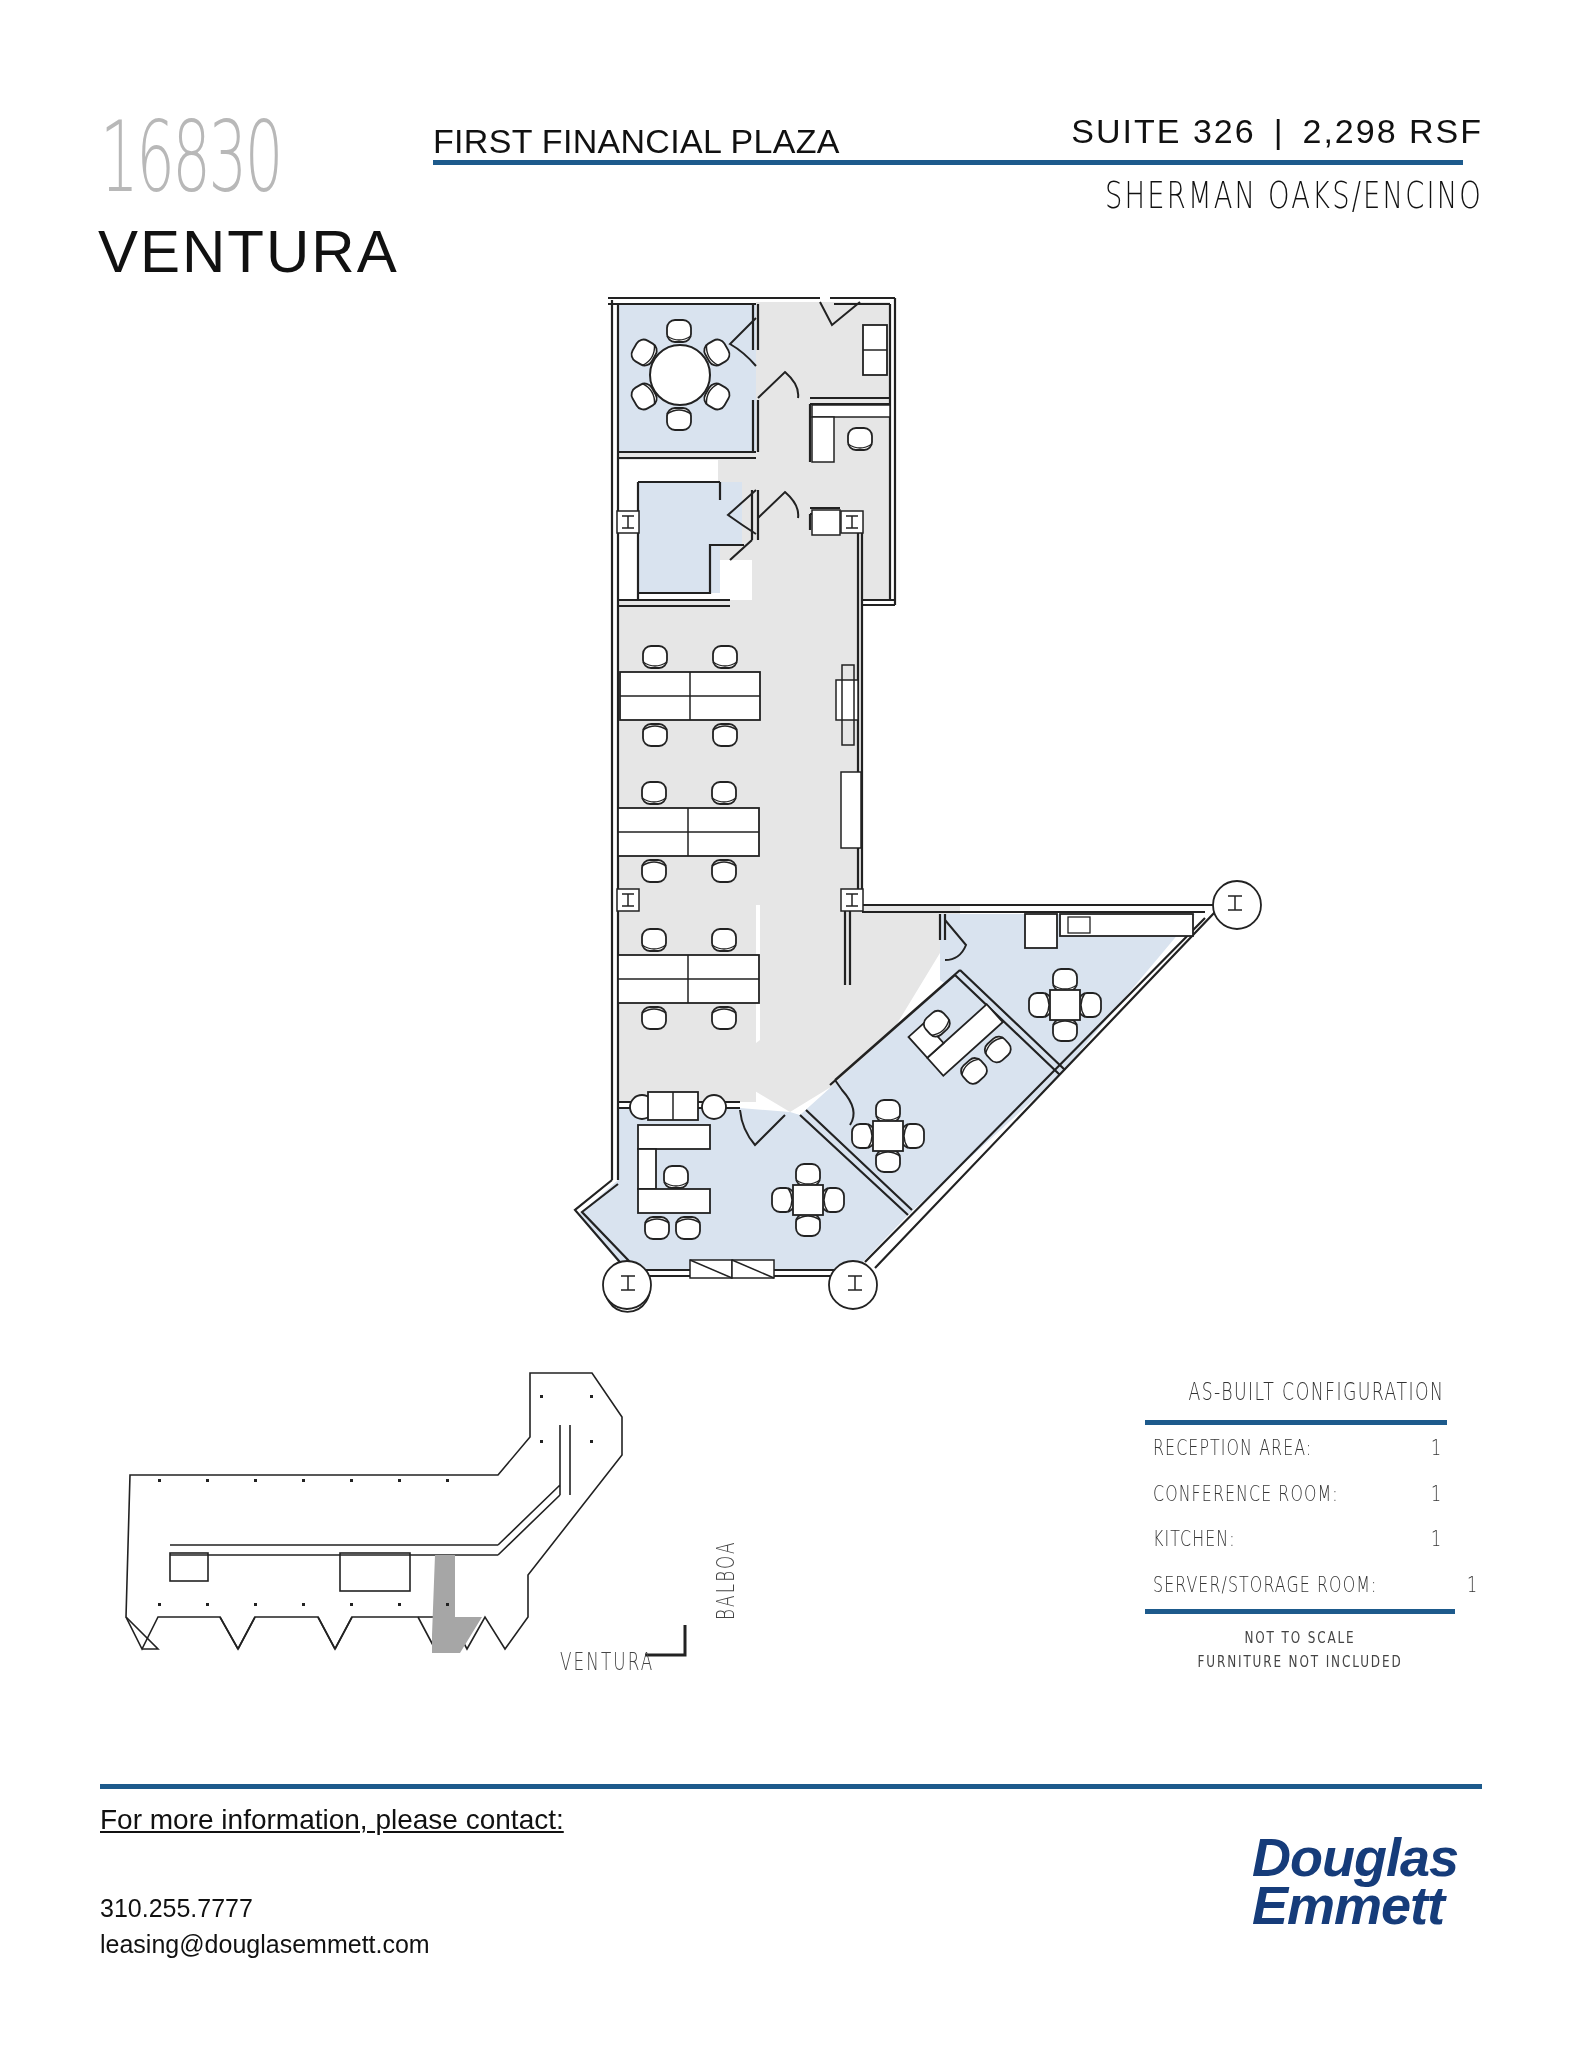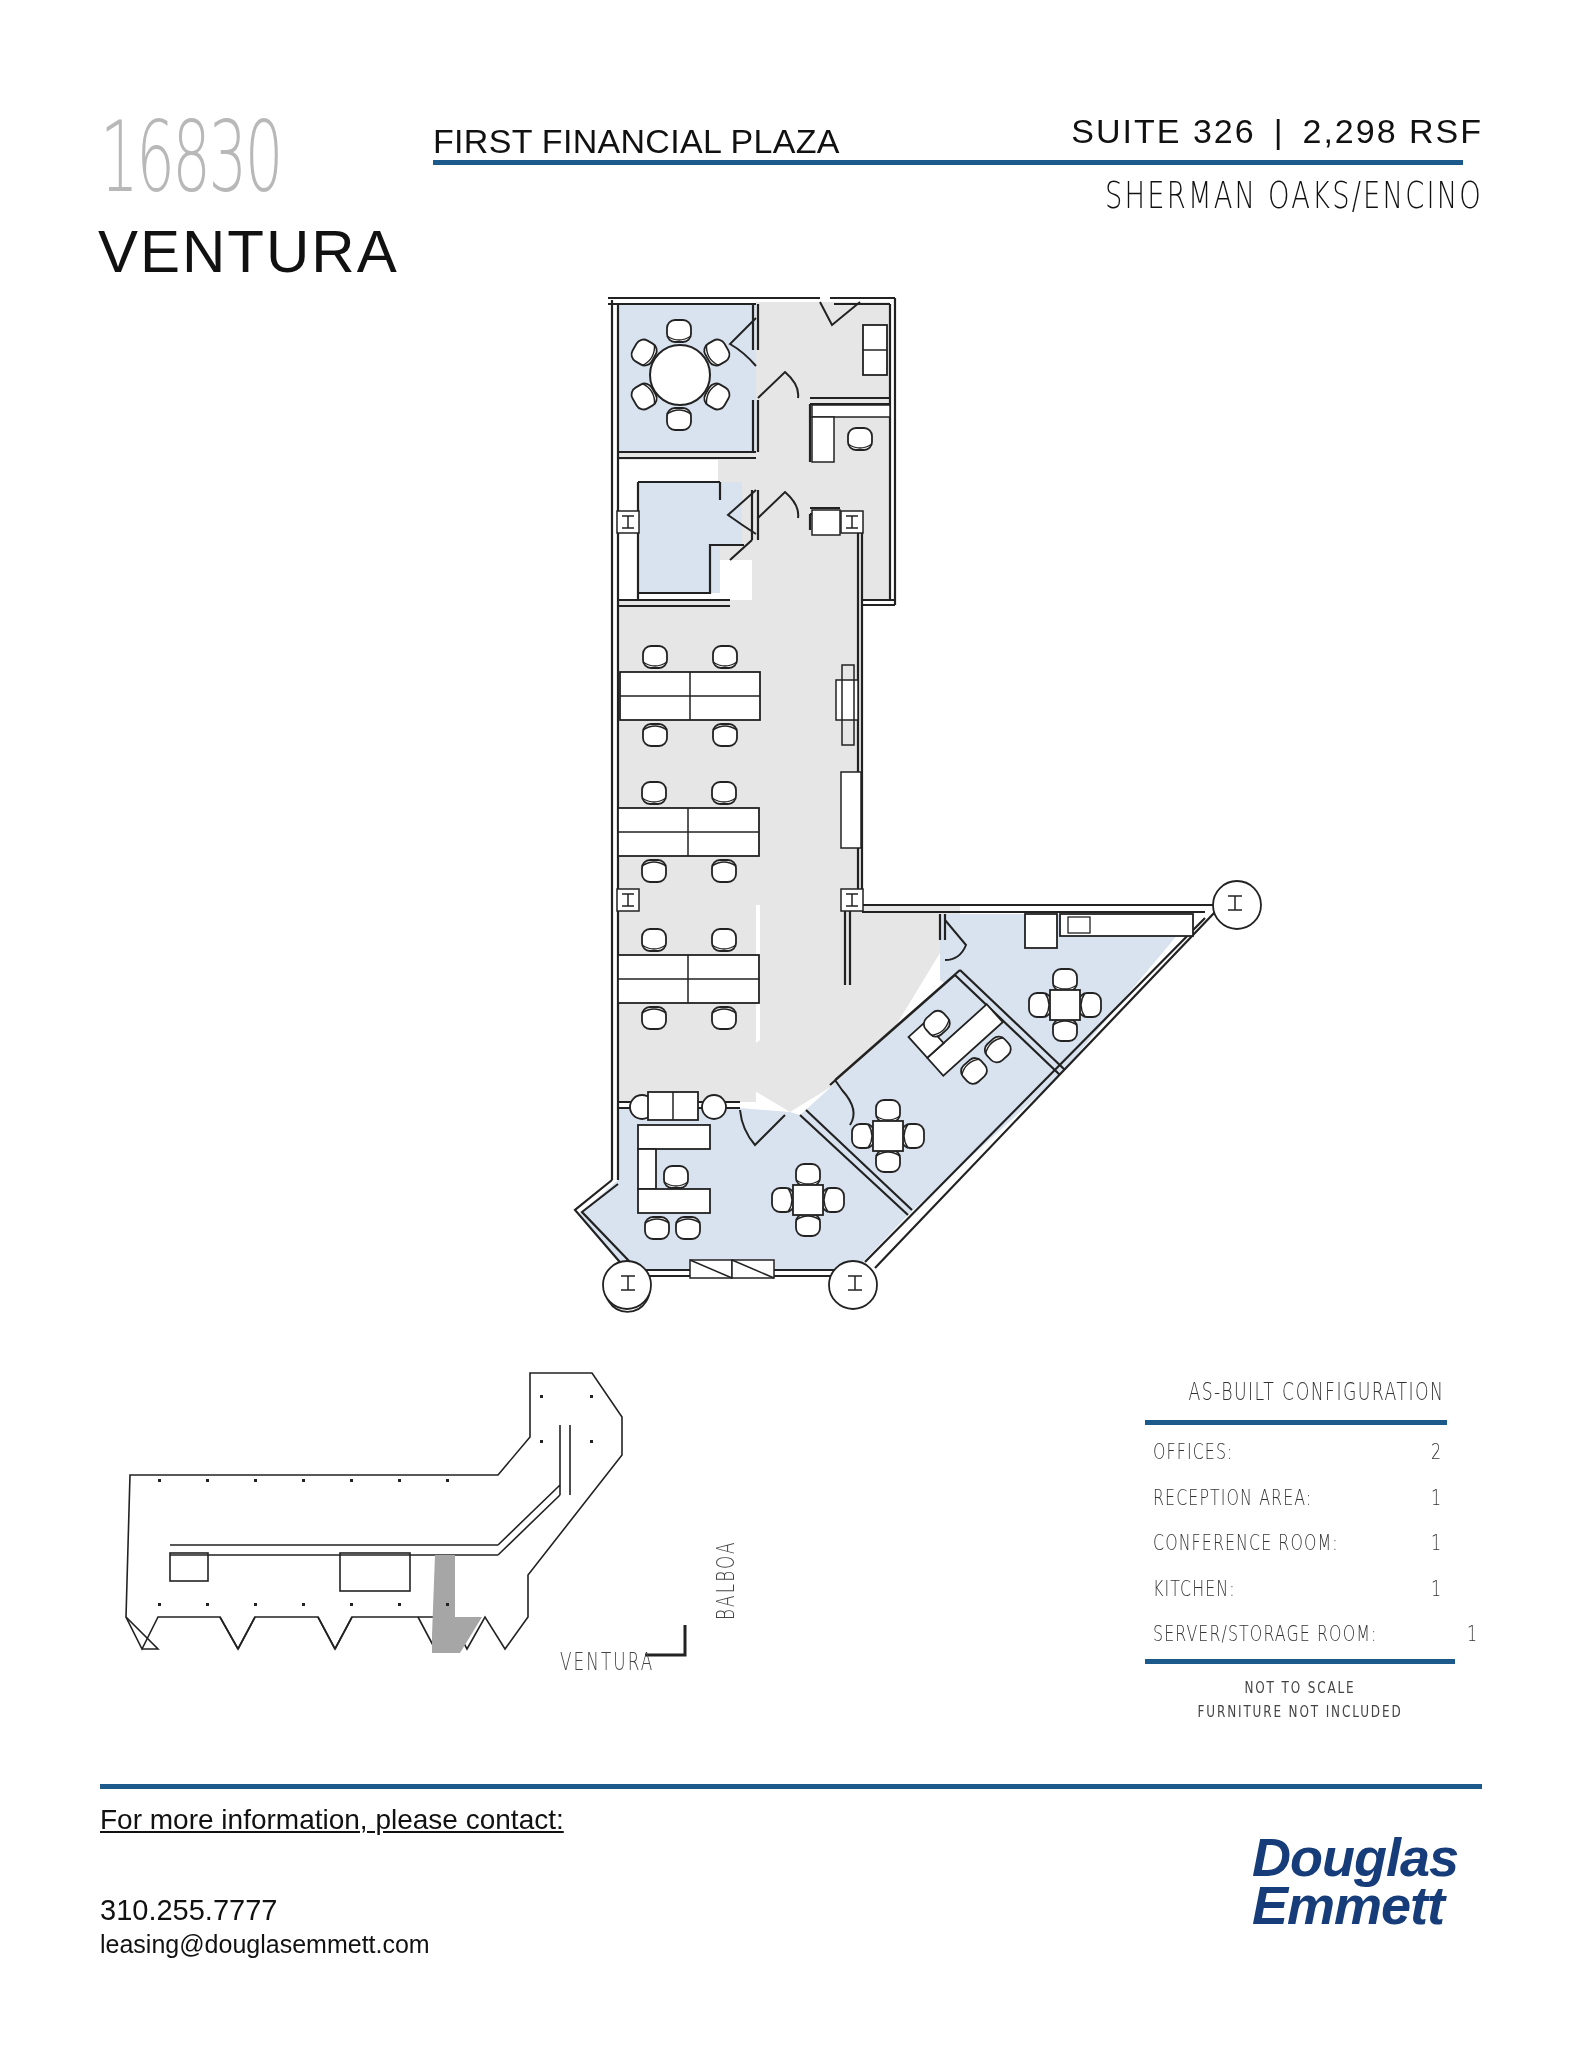--- a/index.html
+++ b/index.html
@@ -13,21 +13,21 @@
     .suite .sep { margin: 0 18px; font-weight: 300; }
     .sub { right: 100px; top: 176px; font-family: "DejaVu Sans", sans-serif; font-size: 38px; color: #111; line-height: 1; letter-spacing: 3px; transform: scaleX(0.72); transform-origin: right top; white-space: nowrap; font-weight: 200; }
     .cfg { left: 1145px; top: 1378px; width: 310px; }
     .cfg-title { text-align: center; font-family: "DejaVu Sans", sans-serif; font-size: 24px; letter-spacing: 2px; color: #333; transform: scaleX(0.72); transform-origin: center top; white-space: nowrap; font-weight: 200; }
     .cfg-rule { height: 5px; background: #1d5a8c; }
     .cfg-row { display: flex; justify-content: space-between; align-items: center; height: 45.5px; padding: 0 12px 0 8px; }
     .cfg-row .lbl { font-family: "DejaVu Sans", sans-serif; font-size: 22px; color: #333; letter-spacing: 1.5px; transform: scaleX(0.72); transform-origin: left center; white-space: nowrap; font-weight: 200; }
     .cfg-row .val { font-family: "DejaVu Sans", sans-serif; font-size: 22px; color: #333; transform: scaleX(0.72); font-weight: 200; }
     .note { text-align: center; font-family: "DejaVu Sans", sans-serif; font-size: 16px; color: #444; letter-spacing: 2.5px; transform: scaleX(0.75); transform-origin: center top; white-space: nowrap; line-height: 24px; }
     .contact-head { left: 100px; top: 1806px; font-family: "Liberation Sans", sans-serif; font-size: 28px; color: #111; line-height: 1; text-decoration: underline; }
-    .phone { left: 100px; top: 1896px; font-family: "Liberation Sans", sans-serif; font-size: 29px; color: #111; line-height: 1; }
+    .phone { left: 100px; top: 1896px; font-family: "Liberation Sans", sans-serif; font-size: 25px; color: #111; line-height: 1; }
     .email { left: 100px; top: 1932px; font-family: "Liberation Sans", sans-serif; font-size: 25px; color: #111; line-height: 1; }
     .logo { left: 1252px; top: 1833px; font-family: "Liberation Sans", sans-serif; font-weight: 700; font-size: 54px; line-height: 48px; color: #163c7a; letter-spacing: -1px; font-style: italic; }
     .street-label { font-family: "DejaVu Sans", sans-serif; font-size: 24px; color: #444; letter-spacing: 3px; font-weight: 200; white-space: nowrap; }
   </style>
 </head>
 <body>
 
 <div class="abs num-title">16830</div>
 <div class="abs street-title">VENTURA</div>
 <div class="abs plaza">FIRST FINANCIAL PLAZA</div>
@@ -258,24 +258,20 @@
       <rect x="480" y="85" width="3" height="3"></rect>
   </g>
   <path d="M575,270 V300 H535" fill="none" stroke="#222" stroke-width="3"></path>
 </svg>
 <div class="abs street-label" style="left:560px; top:1648px; transform:scaleX(0.7); transform-origin:left top;">VENTURA</div>
 <div class="abs street-label" style="left:712px; top:1620px; transform:rotate(-90deg) scaleX(0.7); transform-origin:left top;">BALBOA</div>
 
 <div class="abs cfg">
   <div class="cfg-title">AS-BUILT CONFIGURATION</div>
   <div class="cfg-rule" style="margin-top:14px; width:302px; margin-left:0;"></div>
-  <div class="cfg-row" style="margin-top:4px;">
-    <span class="lbl">OFFICES:</span>
-    <span class="val">2</span>
-  </div>
   <div class="cfg-row">
     <span class="lbl">RECEPTION AREA:</span>
     <span class="val">1</span>
   </div>
   <div class="cfg-row">
     <span class="lbl">CONFERENCE ROOM:</span>
     <span class="val">1</span>
   </div>
   <div class="cfg-row">
     <span class="lbl">KITCHEN:</span>

